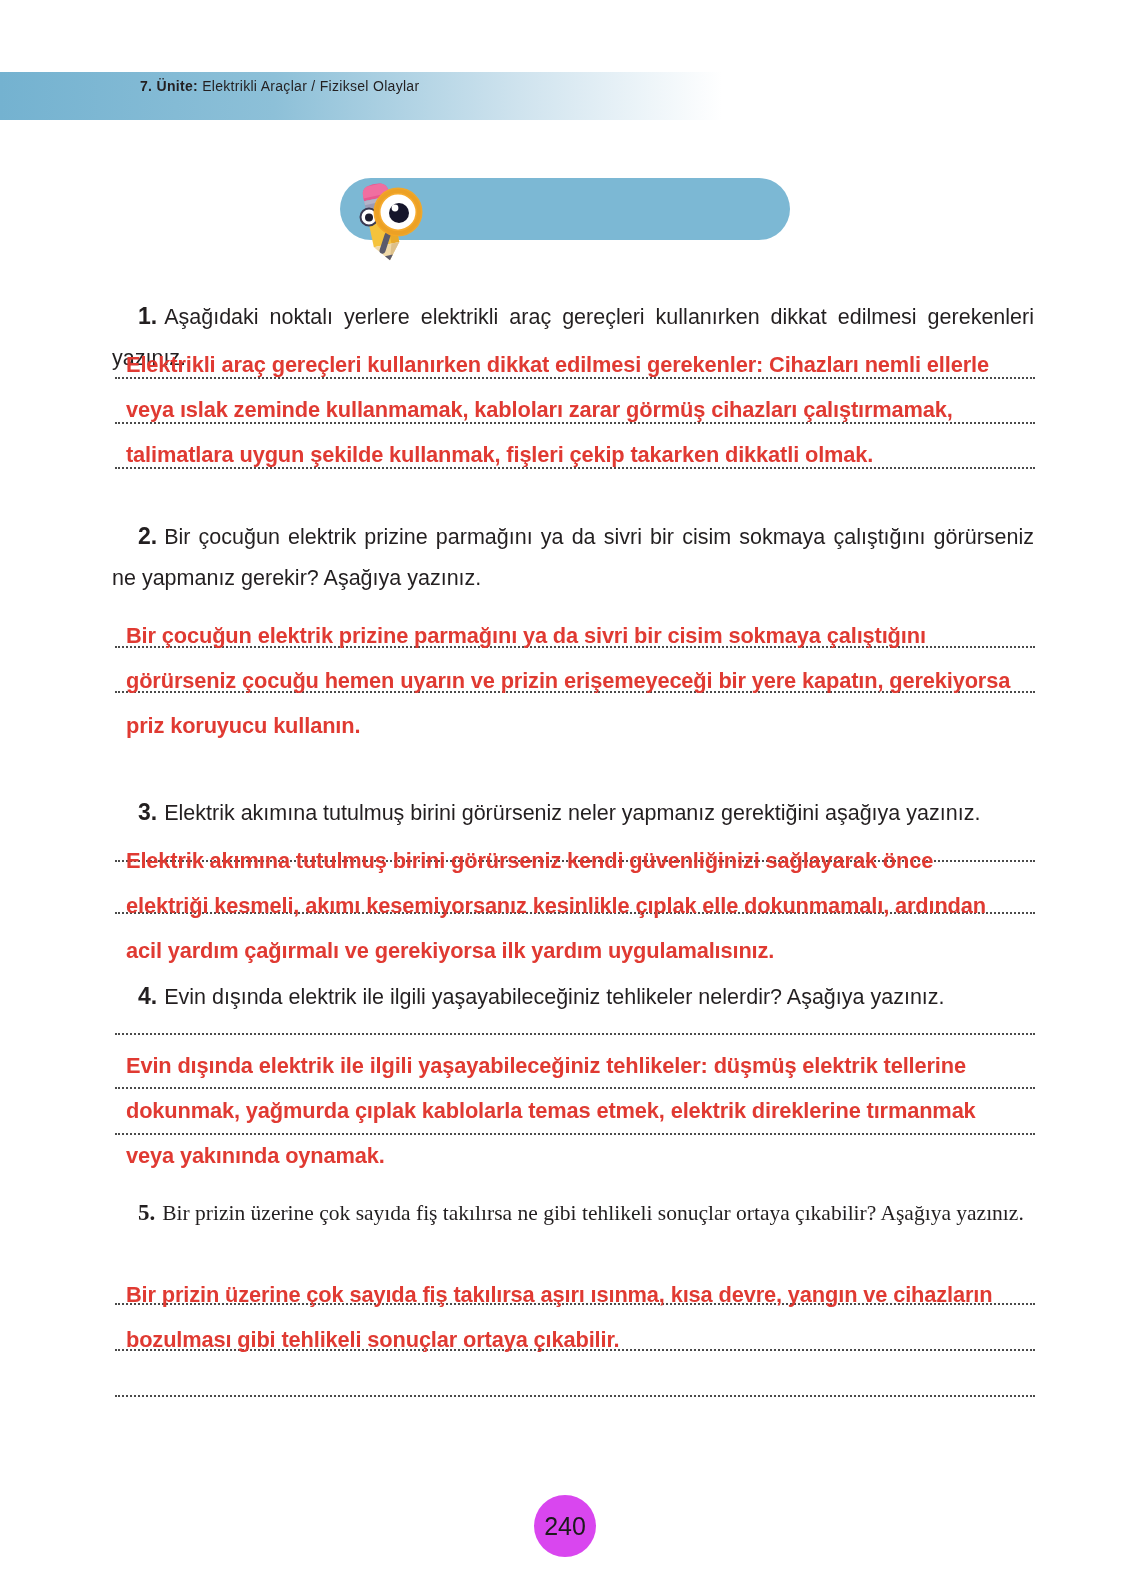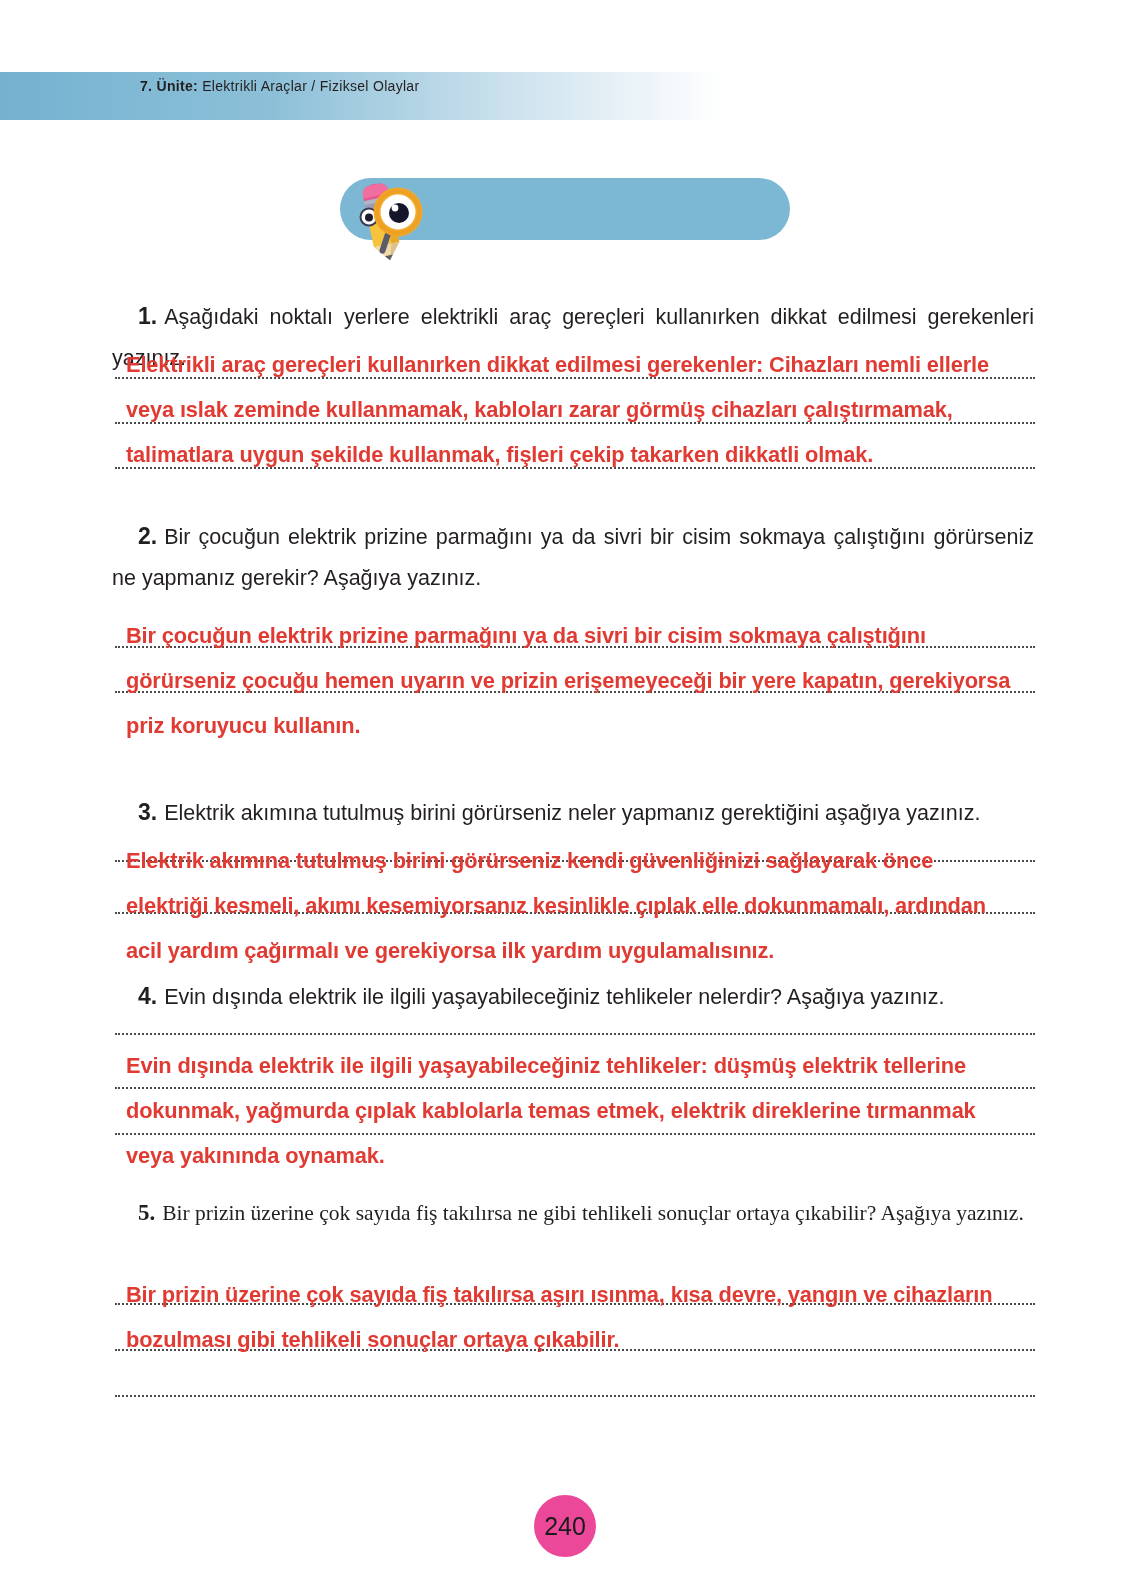--- a/index.html
+++ b/index.html
@@ -138,21 +138,21 @@
   }
 
   
   .page-circle {
     position: absolute;
     left: 534px;
     top: 1495px;
     width: 62px;
     height: 62px;
     border-radius: 50%;
-    background: #ec4899;
+    background: #d946ef;
     display: flex;
     align-items: center;
     justify-content: center;
     font-size: 25px;
     color: #1b1b1b;
     font-weight: 400;
   }
 </style>
 </head>
 <body>

